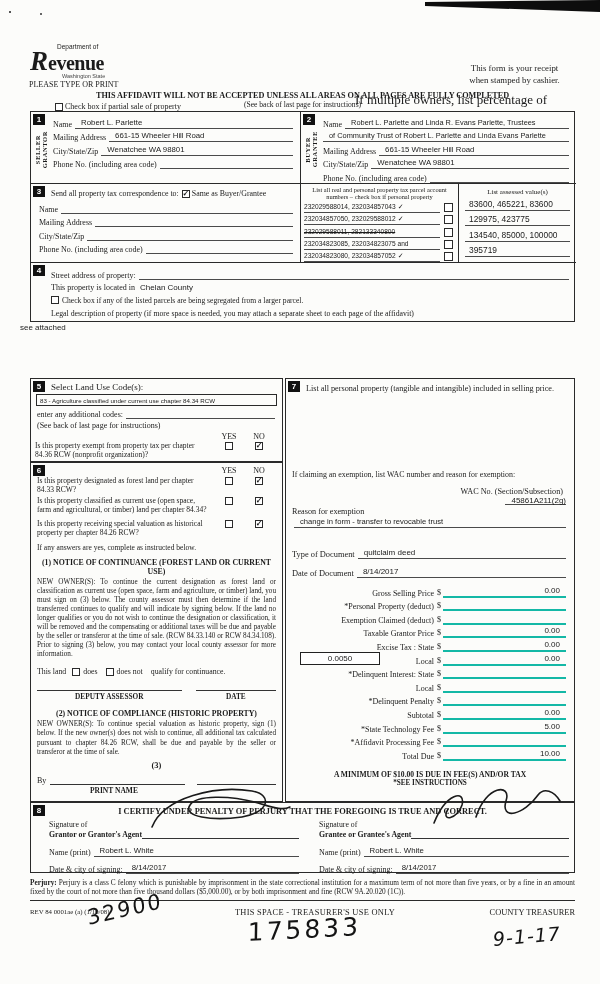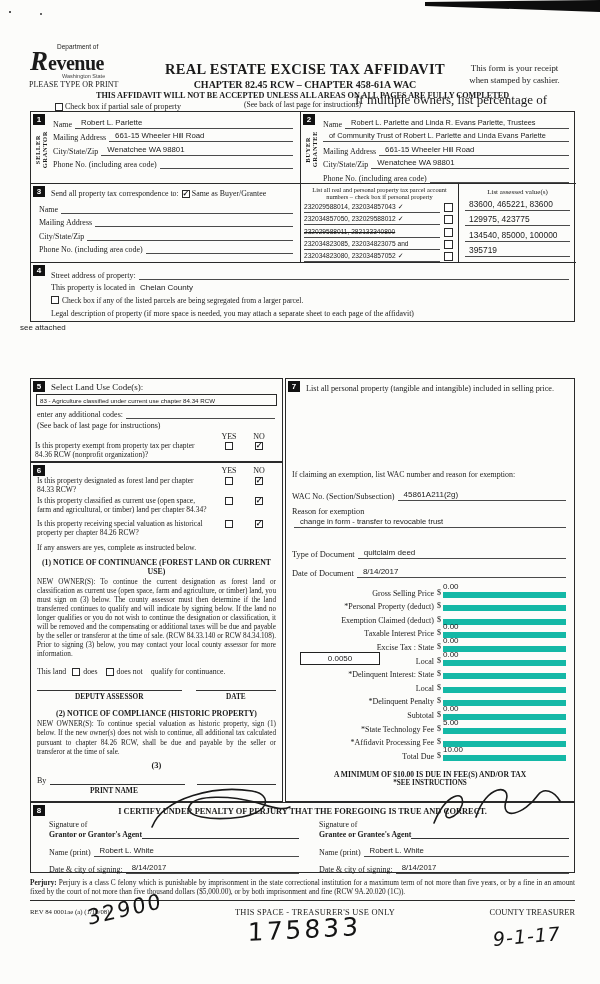--- a/index.html
+++ b/index.html
@@ -27,21 +27,21 @@
       flex:none;}
   .yn-head{display:flex;justify-content:flex-end;font-size:8px;font-weight:normal;}
   .yn-head span{width:30px;text-align:center;}
   .qrow{display:flex;align-items:flex-start;font-size:7.5px;line-height:1.22;margin-top:3px;}
   .qrow .q{flex:1;padding-right:3px;}
   .qrow .cbcol{width:30px;display:flex;justify-content:center;padding-top:1px;}
   .para{font-size:7.2px;line-height:1.26;text-align:justify;}
   .fee{display:flex;align-items:flex-end;height:13.6px;position:relative;font-size:8px;}
   .fee .fl{width:148px;text-align:right;white-space:nowrap;}
   .fee .ds{padding:0 2px 1px 3px;}
-  .fee .fv{flex:1;border-bottom:6px solid #14b8a6;text-align:left;font:8px "Liberation Sans",sans-serif;
+  .fee .fv{flex:1;border-bottom:2px solid #14b8a6;text-align:right;font:8px "Liberation Sans",sans-serif;
            padding:0 6px 1px 0;min-height:9px;}
   .ratebox{position:absolute;left:14px;bottom:1px;width:80px;height:13px;border:1.5px solid #222;
            display:flex;align-items:center;justify-content:center;font:8px "Liberation Sans",sans-serif;
            background:#fff;}
   .struck{text-decoration:line-through;}
   .hand{font-family:"DejaVu Sans",sans-serif;color:#141414;transform-origin:left top;white-space:nowrap;}
   .mark{font:7px "DejaVu Sans",sans-serif;padding-left:2px;}
   .prow{display:flex;align-items:flex-end;height:12.3px;margin:0 3px;}
   .prow .pn{flex:1;border-bottom:1px solid #4a4a4a;font:6.6px "Liberation Sans",sans-serif;
             white-space:nowrap;padding-bottom:1px;}
@@ -63,24 +63,20 @@
   <div class="abs" style="left:40px;top:13px;width:2px;height:2px;background:#666;"></div>
 
   <div class="abs" style="left:30px;top:43px;width:125px;">
     <div class="sans" style="font-size:6.5px;margin-left:27px;">Department of</div>
     <div style="line-height:0.85;">
       <span class="b" style="font-size:27px;font-style:italic;">R</span><span class="b" style="font-size:20px;letter-spacing:-0.5px;">evenue</span>
     </div>
     <div class="sans" style="font-size:5.5px;margin-left:32px;color:#444;">Washington State</div>
   </div>
   <div class="abs" style="left:29px;top:80px;font-size:8px;">PLEASE TYPE OR PRINT</div>
-  <div class="abs ctr" style="left:150px;top:61px;width:310px;">
-    <div class="b" style="font-size:14.5px;letter-spacing:0.3px;">REAL ESTATE EXCISE TAX AFFIDAVIT</div>
-    <div class="b" style="font-size:10px;margin-top:1px;">CHAPTER 82.45 RCW – CHAPTER 458-61A WAC</div>
-  </div>
   <div class="abs" style="left:452px;top:63px;width:125px;font-size:8.8px;line-height:1.35;text-align:center;">
     <div>This form is your receipt</div>
     <div>when stamped by cashier.</div>
   </div>
   <div class="abs ctr b" style="left:30px;top:91px;width:545px;font-size:8.2px;">THIS AFFIDAVIT WILL NOT BE ACCEPTED UNLESS ALL AREAS ON ALL PAGES ARE FULLY COMPLETED</div>
   <div class="abs ctr" style="left:30px;top:100px;width:545px;font-size:7.6px;">(See back of last page for instructions)</div>
   <div class="abs" style="left:55px;top:102px;display:flex;align-items:center;font-size:8px;">
     <span class="cb"></span>
     <span style="padding-left:2px;">Check box if partial sale of property</span>
   </div>
@@ -321,21 +317,21 @@
       <span class="ctr b" style="flex:1.7;font-size:7.5px;">PRINT NAME</span>
       <span style="width:12px;"></span>
         <span style="flex:1;"></span>
     </div>
   </div>
 
   <div class="box" style="left:285px;top:378px;width:290px;height:424px;">
     <div class="badge">7</div>
     <div style="margin:4px 10px 0 20px;font-size:8.2px;line-height:1.4;">List all personal property (tangible and intangible) included in selling price.</div>
     <div style="margin:76px 8px 0 6px;font-size:7.9px;">If claiming an exemption, list WAC number and reason for exemption:</div>
-    <div class="frow" style="margin:8px 8px 0 6px;">
+    <div class="frow" style="margin:8px 8px 0 6px;flex-direction:column;">
         <span class="lab" style="font-size:8.2px;">WAC No. (Section/Subsection)</span>
         <span class="ul" style="font-size:8px;">45861A211(2g)</span>
       </div>
     <div style="margin:6px 8px 0 6px;font-size:8.2px;">Reason for exemption</div>
     <div class="ul" style="display:block;margin:1px 8px 0 8px;font-size:7.6px;">change in form - transfer to revocable trust</div>
     <div class="frow" style="margin:16px 8px 0 6px;height:15px;">
         <span class="lab" style="font-size:8.4px;">Type of Document</span>
         <span class="ul" style="font-size:8px;">quitclaim deed</span>
       </div>
     <div class="frow" style="margin:4px 8px 0 6px;height:15px;">
@@ -353,21 +349,21 @@
           <span class="fl">*Personal Property (deduct)</span>
           <span class="ds">$</span>
           <span class="fv"></span>
         </div>
       <div class="fee">
           <span class="fl">Exemption Claimed (deduct)</span>
           <span class="ds">$</span>
           <span class="fv"></span>
         </div>
       <div class="fee">
-          <span class="fl">Taxable Interest Price</span>
+          <span class="fl">Taxable Grantor Price</span>
           <span class="ds">$</span>
           <span class="fv">0.00</span>
         </div>
       <div class="fee">
           <span class="fl">Excise Tax : State</span>
           <span class="ds">$</span>
           <span class="fv">0.00</span>
         </div>
       <div class="fee">
           <span class="ratebox">0.0050</span>

